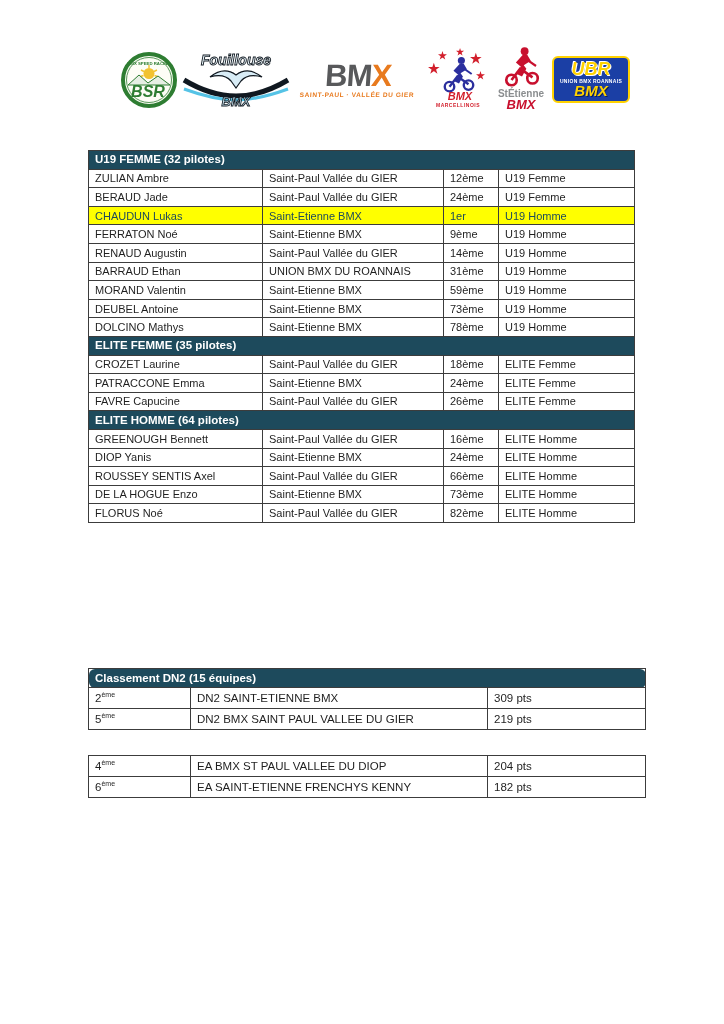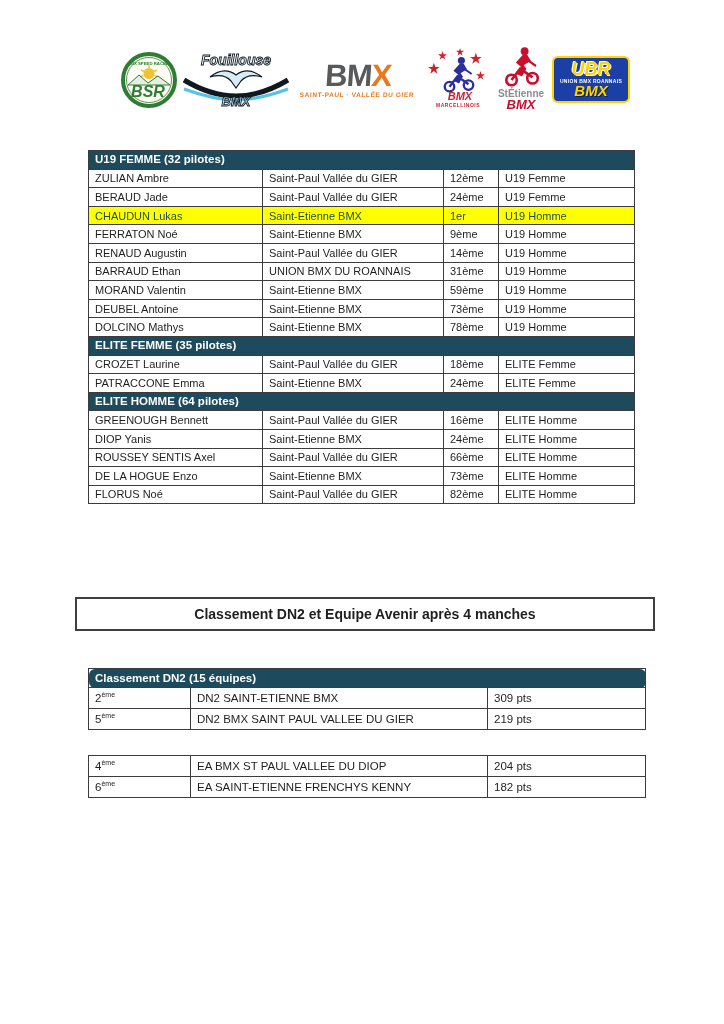--- a/index.html
+++ b/index.html
@@ -198,20 +198,26 @@
           <td>Saint-Paul Vallée du GIER</td>
           <td>18ème</td>
           <td>ELITE Femme</td>
         </tr>
         <tr>
           <td>PATRACCONE Emma</td>
           <td>Saint-Etienne BMX</td>
           <td>24ème</td>
           <td>ELITE Femme</td>
         </tr>
+        <tr>
+          <td>FAVRE Capucine</td>
+          <td>Saint-Paul Vallée du GIER</td>
+          <td>26ème</td>
+          <td>ELITE Femme</td>
+        </tr>
         <tr class="section">
           <td colspan="4">ELITE HOMME (64 pilotes)</td>
         </tr>
         <tr>
           <td>GREENOUGH Bennett</td>
           <td>Saint-Paul Vallée du GIER</td>
           <td>16ème</td>
           <td>ELITE Homme</td>
         </tr>
         <tr>
@@ -234,23 +240,20 @@
         </tr>
         <tr>
           <td>FLORUS Noé</td>
           <td>Saint-Paul Vallée du GIER</td>
           <td>82ème</td>
           <td>ELITE Homme</td>
         </tr>
       </tbody>
   </table>
 
-  <div class="title-box">
-    <span>Classement DN2 et Equipe Avenir après 4 manches</span>
-  </div>
 
   <table class="rank-table" id="dn2-table">
     <colgroup>
         <col style="width:102px">
         <col style="width:297px">
         <col style="width:158px">
       </colgroup>
     <tbody>
         <tr class="section">
           <td colspan="3">Classement DN2 (15 équipes)</td>

